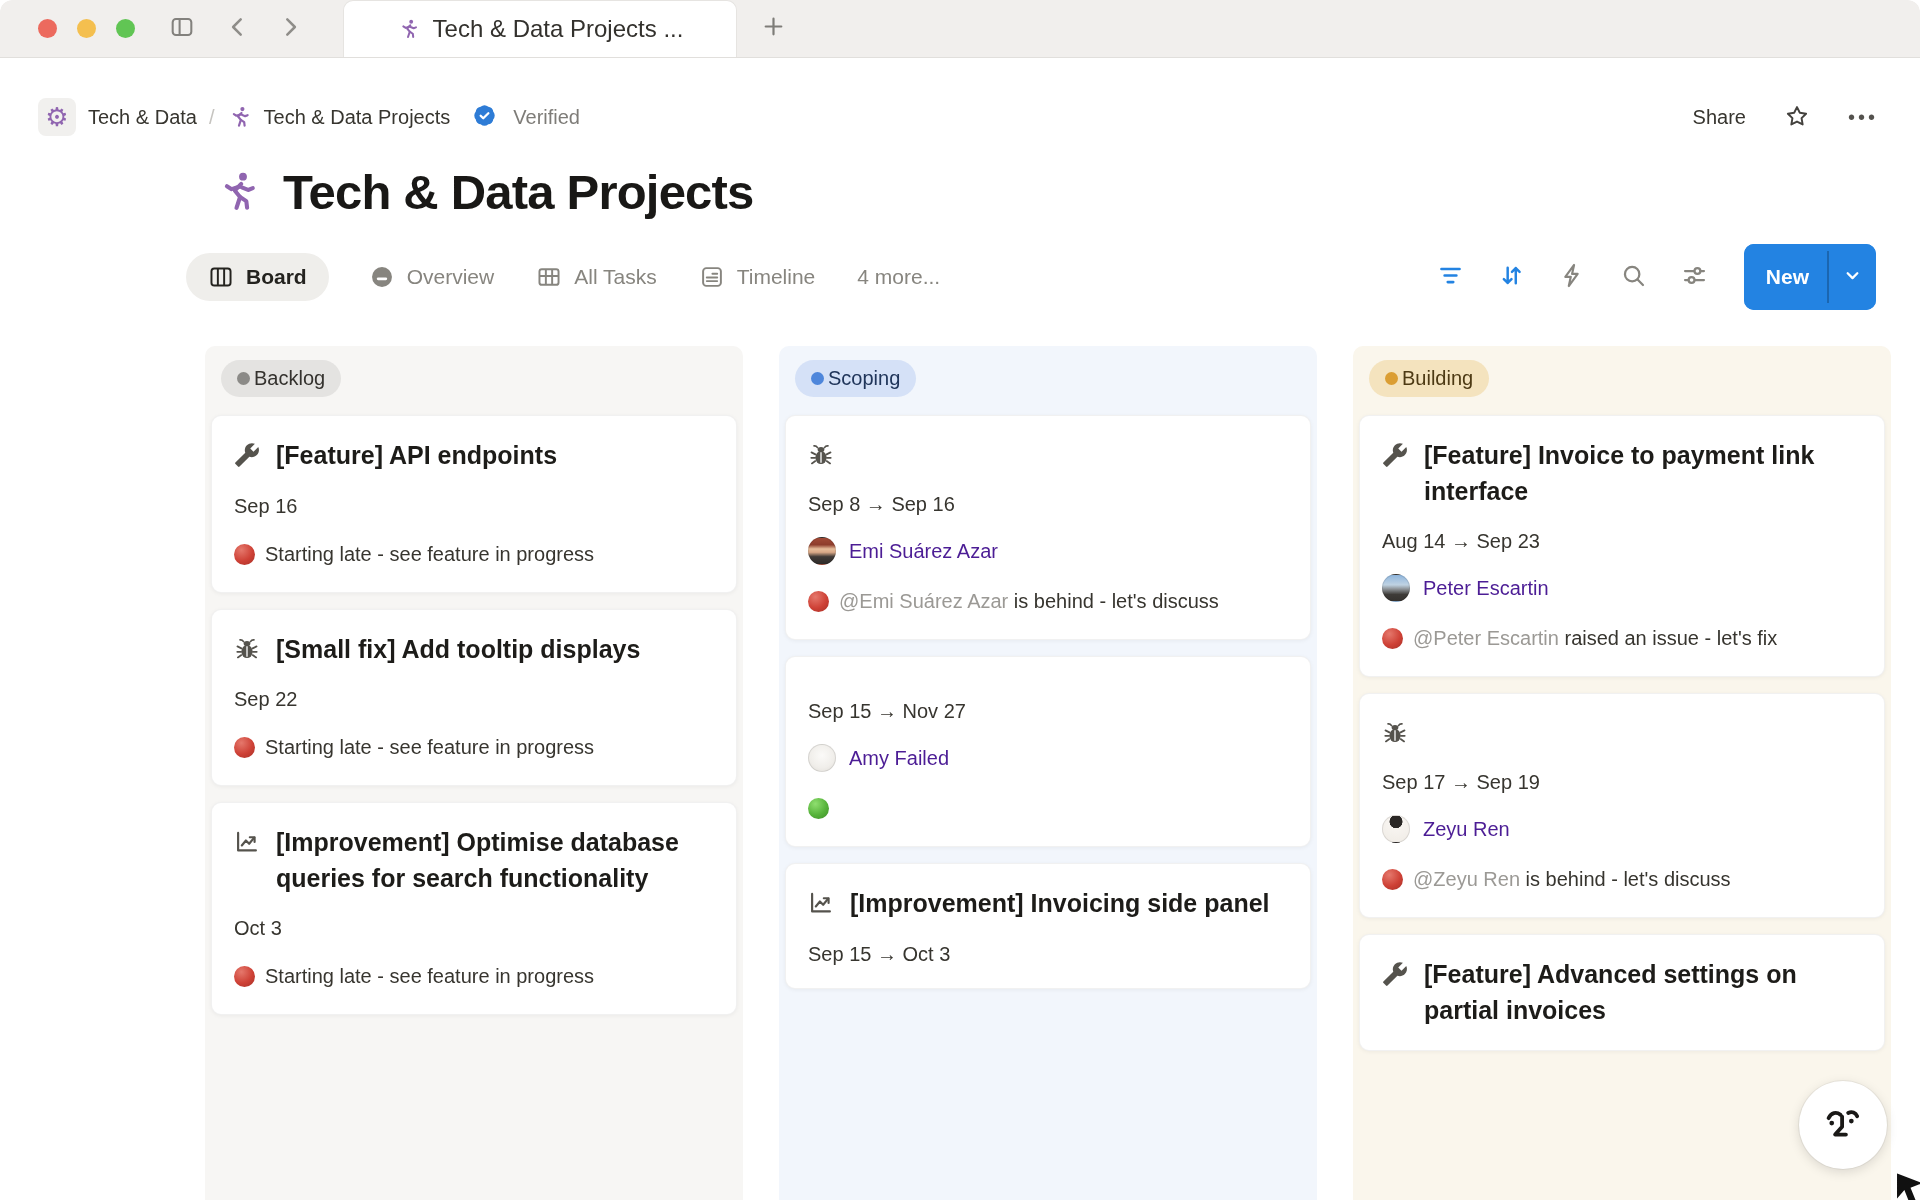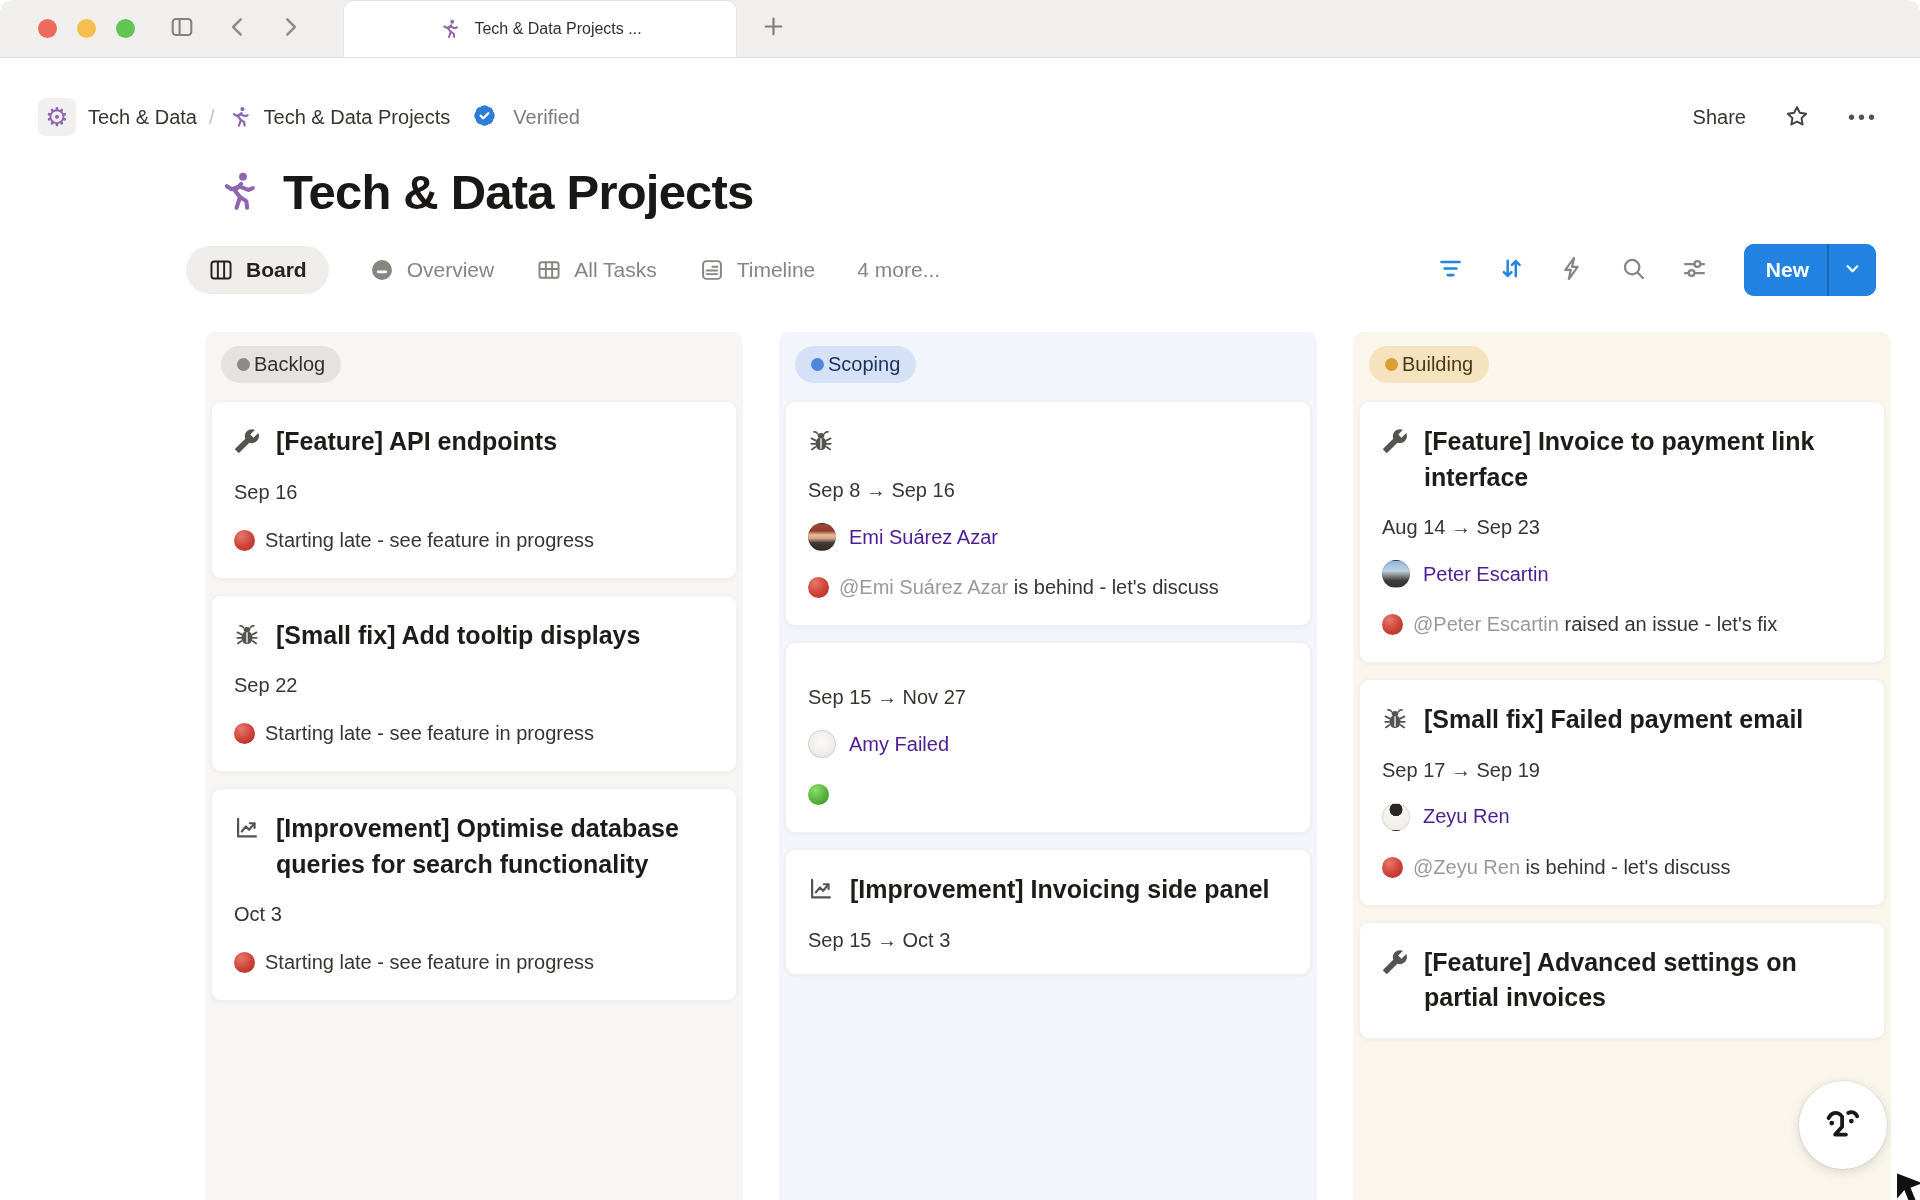--- a/index.html
+++ b/index.html
@@ -14,21 +14,21 @@
   .winbtn{width:34px;height:34px;border:none;background:transparent;color:#8F8D89;padding:0;
           display:flex;align-items:center;justify-content:center;}
   .winbtn svg{width:26px;height:26px;}
   .sidebar-toggle{margin-left:30px;color:#83817D;}
   .back{margin-left:22px;} .fwd{margin-left:18px;}
   .browser-tab{position:absolute;left:343px;top:0;width:394px;height:57px;background:#fff;
                border:1px solid #E6E4E1;border-bottom:none;border-radius:10px 10px 0 0;
                display:flex;align-items:center;justify-content:center;gap:13px;box-sizing:border-box;}
   .browser-tab .ticon{width:23px;height:23px;color:#9065B0;}
   .browser-tab .ticon svg{width:23px;height:23px;}
-  .tab-title{font-size:16px;font-weight:500;color:#33312D;}
+  .tab-title{font-size:24px;font-weight:500;color:#33312D;}
   .newtab{position:absolute;left:756px;top:11px;color:#7E7C78;}
   .newtab svg{width:25px;height:25px;}
   
   .topbar{display:flex;align-items:center;padding:40px 40px 0 38px;}
   .crumbs{display:flex;align-items:center;}
   .crumb{display:flex;align-items:center;gap:12px;cursor:pointer;}
   .crumb-chip{width:38px;height:38px;border-radius:8px;background:#F1F0EE;display:flex;
               align-items:center;justify-content:center;}
   .gear{font-family:"DejaVu Sans",sans-serif;font-size:26px;line-height:1;color:#9065B0;}
   .crumb-label{font-size:20px;font-weight:500;color:#37352F;}
@@ -52,21 +52,21 @@
   .view-row{display:flex;align-items:center;padding:24px 44px 0 186px;}
   .vtabs{display:flex;align-items:center;gap:38px;}
   .vtab{display:flex;align-items:center;gap:12px;background:none;border:none;
         color:#87857F;font-size:21px;font-weight:500;padding:11px 2px;font-family:inherit;}
   .vtab .vicon{display:flex;} .vtab .vicon svg{width:26px;height:26px;}
   .vtab.active{background:#EFEEEB;border-radius:28px;padding:11px 22px;color:#24231F;font-weight:600;}
   .right-tools{margin-left:auto;display:flex;align-items:center;gap:30px;}
   .tool{background:none;border:none;padding:2px;display:flex;color:#87857F;}
   .tool svg{width:27px;height:27px;}
   .tool.blue{color:#2383E2;}
-  .new-btn{display:flex;align-items:center;height:52px;border:none;border-radius:10px;
+  .new-btn{display:flex;align-items:center;height:66px;border:none;border-radius:10px;
            background:#2383E2;color:#fff;margin-left:4px;padding:0;font-family:inherit;overflow:hidden;}
   .new-label{font-size:21px;font-weight:600;padding:0 18px 0 22px;}
   .new-divider{width:2px;height:52px;background:rgba(0,0,0,0.22);}
   .new-chevron{padding:0 13px;display:flex;} .new-chevron svg{width:21px;height:21px;}
   
   .board{display:flex;gap:36px;padding:36px 0 0 205px;align-items:flex-start;}
   .column{width:538px;border-radius:10px;padding:14px 6px 8px;box-sizing:border-box;height:920px;}
   .col-pill{display:inline-flex;align-items:center;gap:4px;margin:0 0 18px 10px;
             padding:7px 16px;border-radius:22px;font-size:20px;font-weight:500;cursor:pointer;}
   .col-dot{width:13px;height:13px;border-radius:50%;}
@@ -402,21 +402,20 @@
     <div class="card-title-row">
       <span class="card-icon"><svg viewBox="0 0 24 24">
                   <g fill="none" stroke="currentColor" stroke-width="1.6" stroke-linecap="round">
                     <path d="M8.8 5.2C8 4 6.9 3.4 5.6 3.6M15.2 5.2C16 4 17.1 3.4 18.4 3.6"></path>
                     <path d="M6.8 11.4 3.2 9.6M6.6 14.6H3M6.8 17.6 3.6 19.8M17.2 11.4l3.6-1.8M17.4 14.6H21M17.2 17.6l3.2 2.2"></path>
                   </g>
                   <ellipse cx="12" cy="7" rx="3.1" ry="2.4" fill="currentColor"></ellipse>
                   <ellipse cx="12" cy="14.4" rx="5.2" ry="6" fill="currentColor"></ellipse>
                   <path d="M12 9.4v9.8" stroke="#fff" stroke-width="1.2"></path>
                 </svg></span>
-      <span class="card-title">[Small fix] Failed payment email</span>
     </div>
     <div class="card-date">Sep 17 → Sep 19</div>
     <div class="card-assignee">
       <span class="avatar" style="background: radial-gradient(circle at 50% 22%, rgb(43, 40, 38) 0%, rgb(43, 40, 38) 26%, rgb(247, 244, 240) 28%, rgb(239, 235, 229) 100%);"></span>
       <span class="assignee-name">Zeyu Ren</span>
     </div>
     <div class="card-status">
       <span class="status-dot dot-red"></span><span class="status-mention">@Zeyu Ren </span><span class="status-text">is behind - let's discuss</span>
     </div>
   </div>

